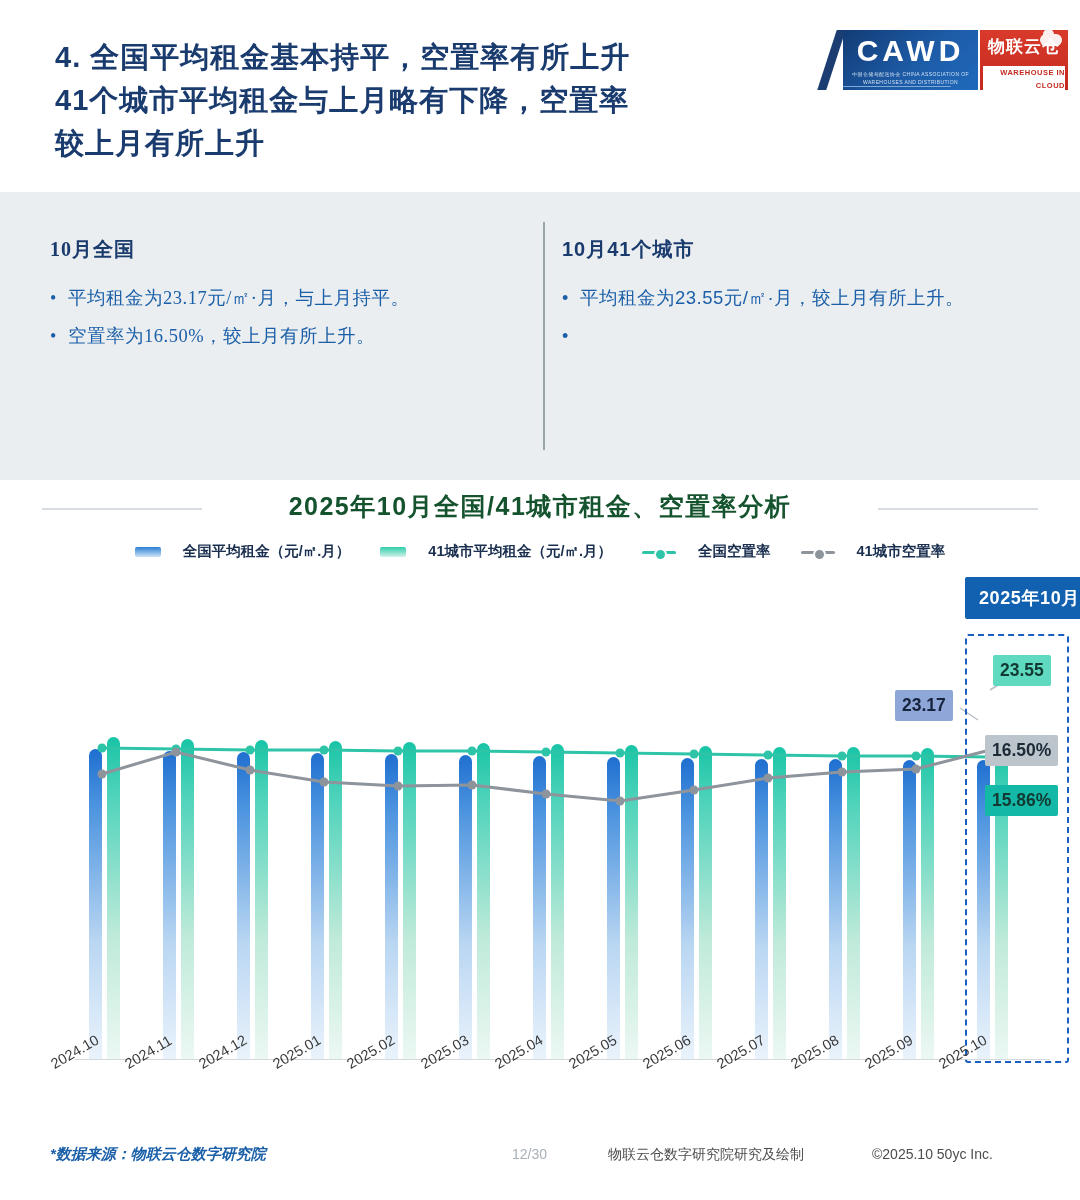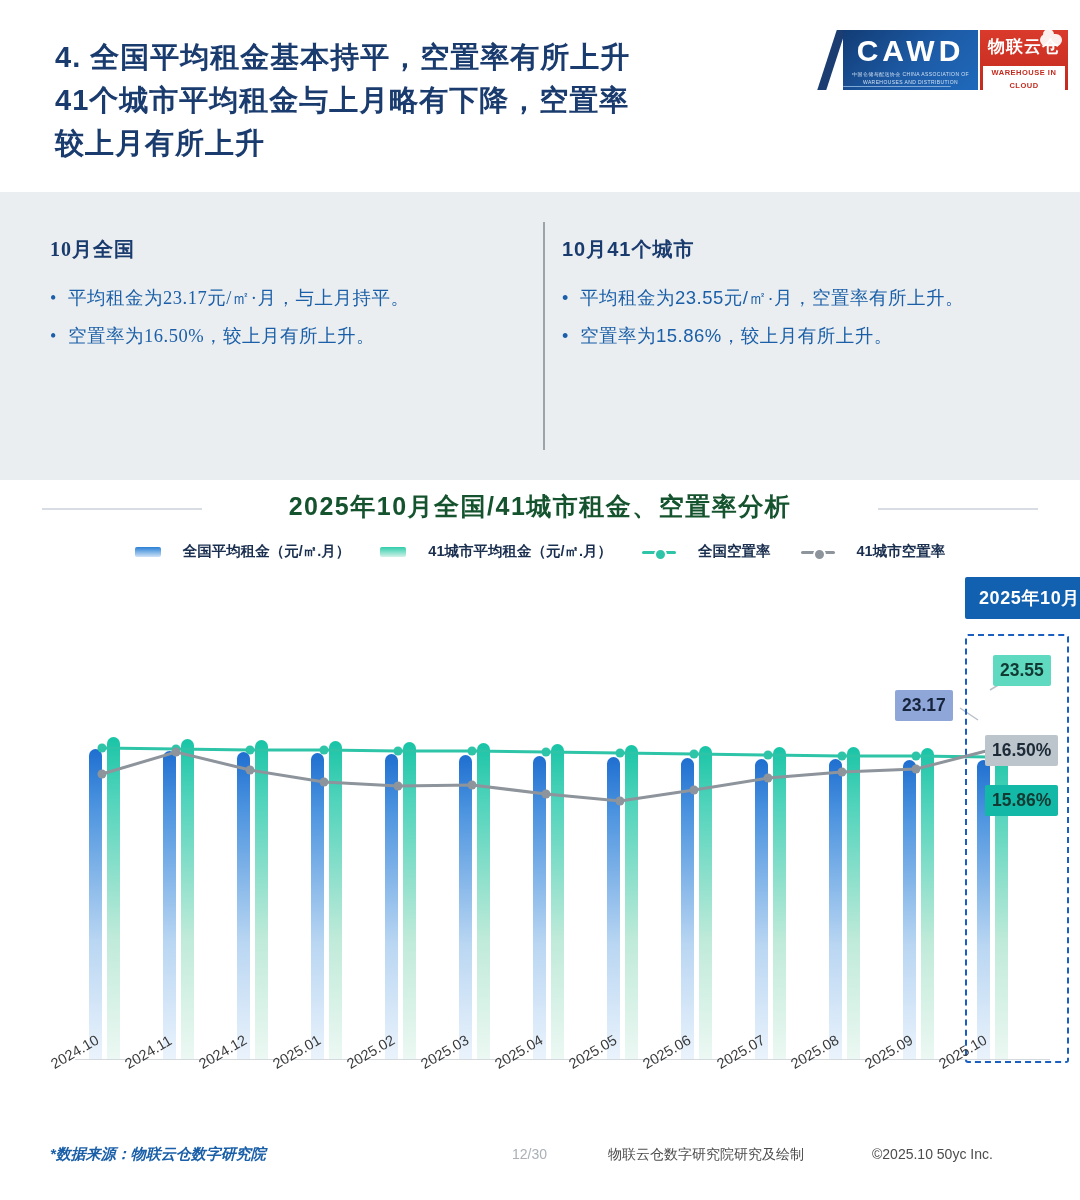--- a/index.html
+++ b/index.html
@@ -101,20 +101,21 @@
     line-height: 34px;
   }
   .logo-yc .yc-bot {
     font-size: 7.5px;
     letter-spacing: 0.5px;
     background: #ffffff;
     color: #c32a1d;
     line-height: 13px;
     margin: 2px 3px 0;
     font-weight: bold;
+    text-align: right;
   }
   .cloud {
     position: absolute;
     right: 6px; top: 4px;
     width: 22px; height: 12px;
     background: #fff;
     border-radius: 10px;
     opacity: .92;
   }
   .cloud::before{
@@ -378,25 +379,24 @@
     <div class="bullet">
       <span class="dot">•</span>
       <span>空置率为16.50%，较上月有所上升。</span>
     </div>
   </div>
 
   <div class="summary-col col-right">
     <div class="col-head">10月41个城市</div>
     <div class="bullet">
       <span class="dot">•</span>
-      <span>平均租金为23.55元/㎡·月，空置率有所上升。</span>
+      <span>平均租金为23.55元/㎡·月，较上月有所上升。</span>
     </div>
     <div class="bullet">
       <span class="dot">•</span>
-      <span>空置率为15.86%，较上月有所上升。</span>
     </div>
   </div>
 </div>
 
 <div class="chart-area">
   <div class="chart-title-rule-l"></div>
   <div class="chart-title-rule-r"></div>
   <div class="chart-title">2025年10月全国/41城市租金、空置率分析</div>
 
   <div class="legend">

